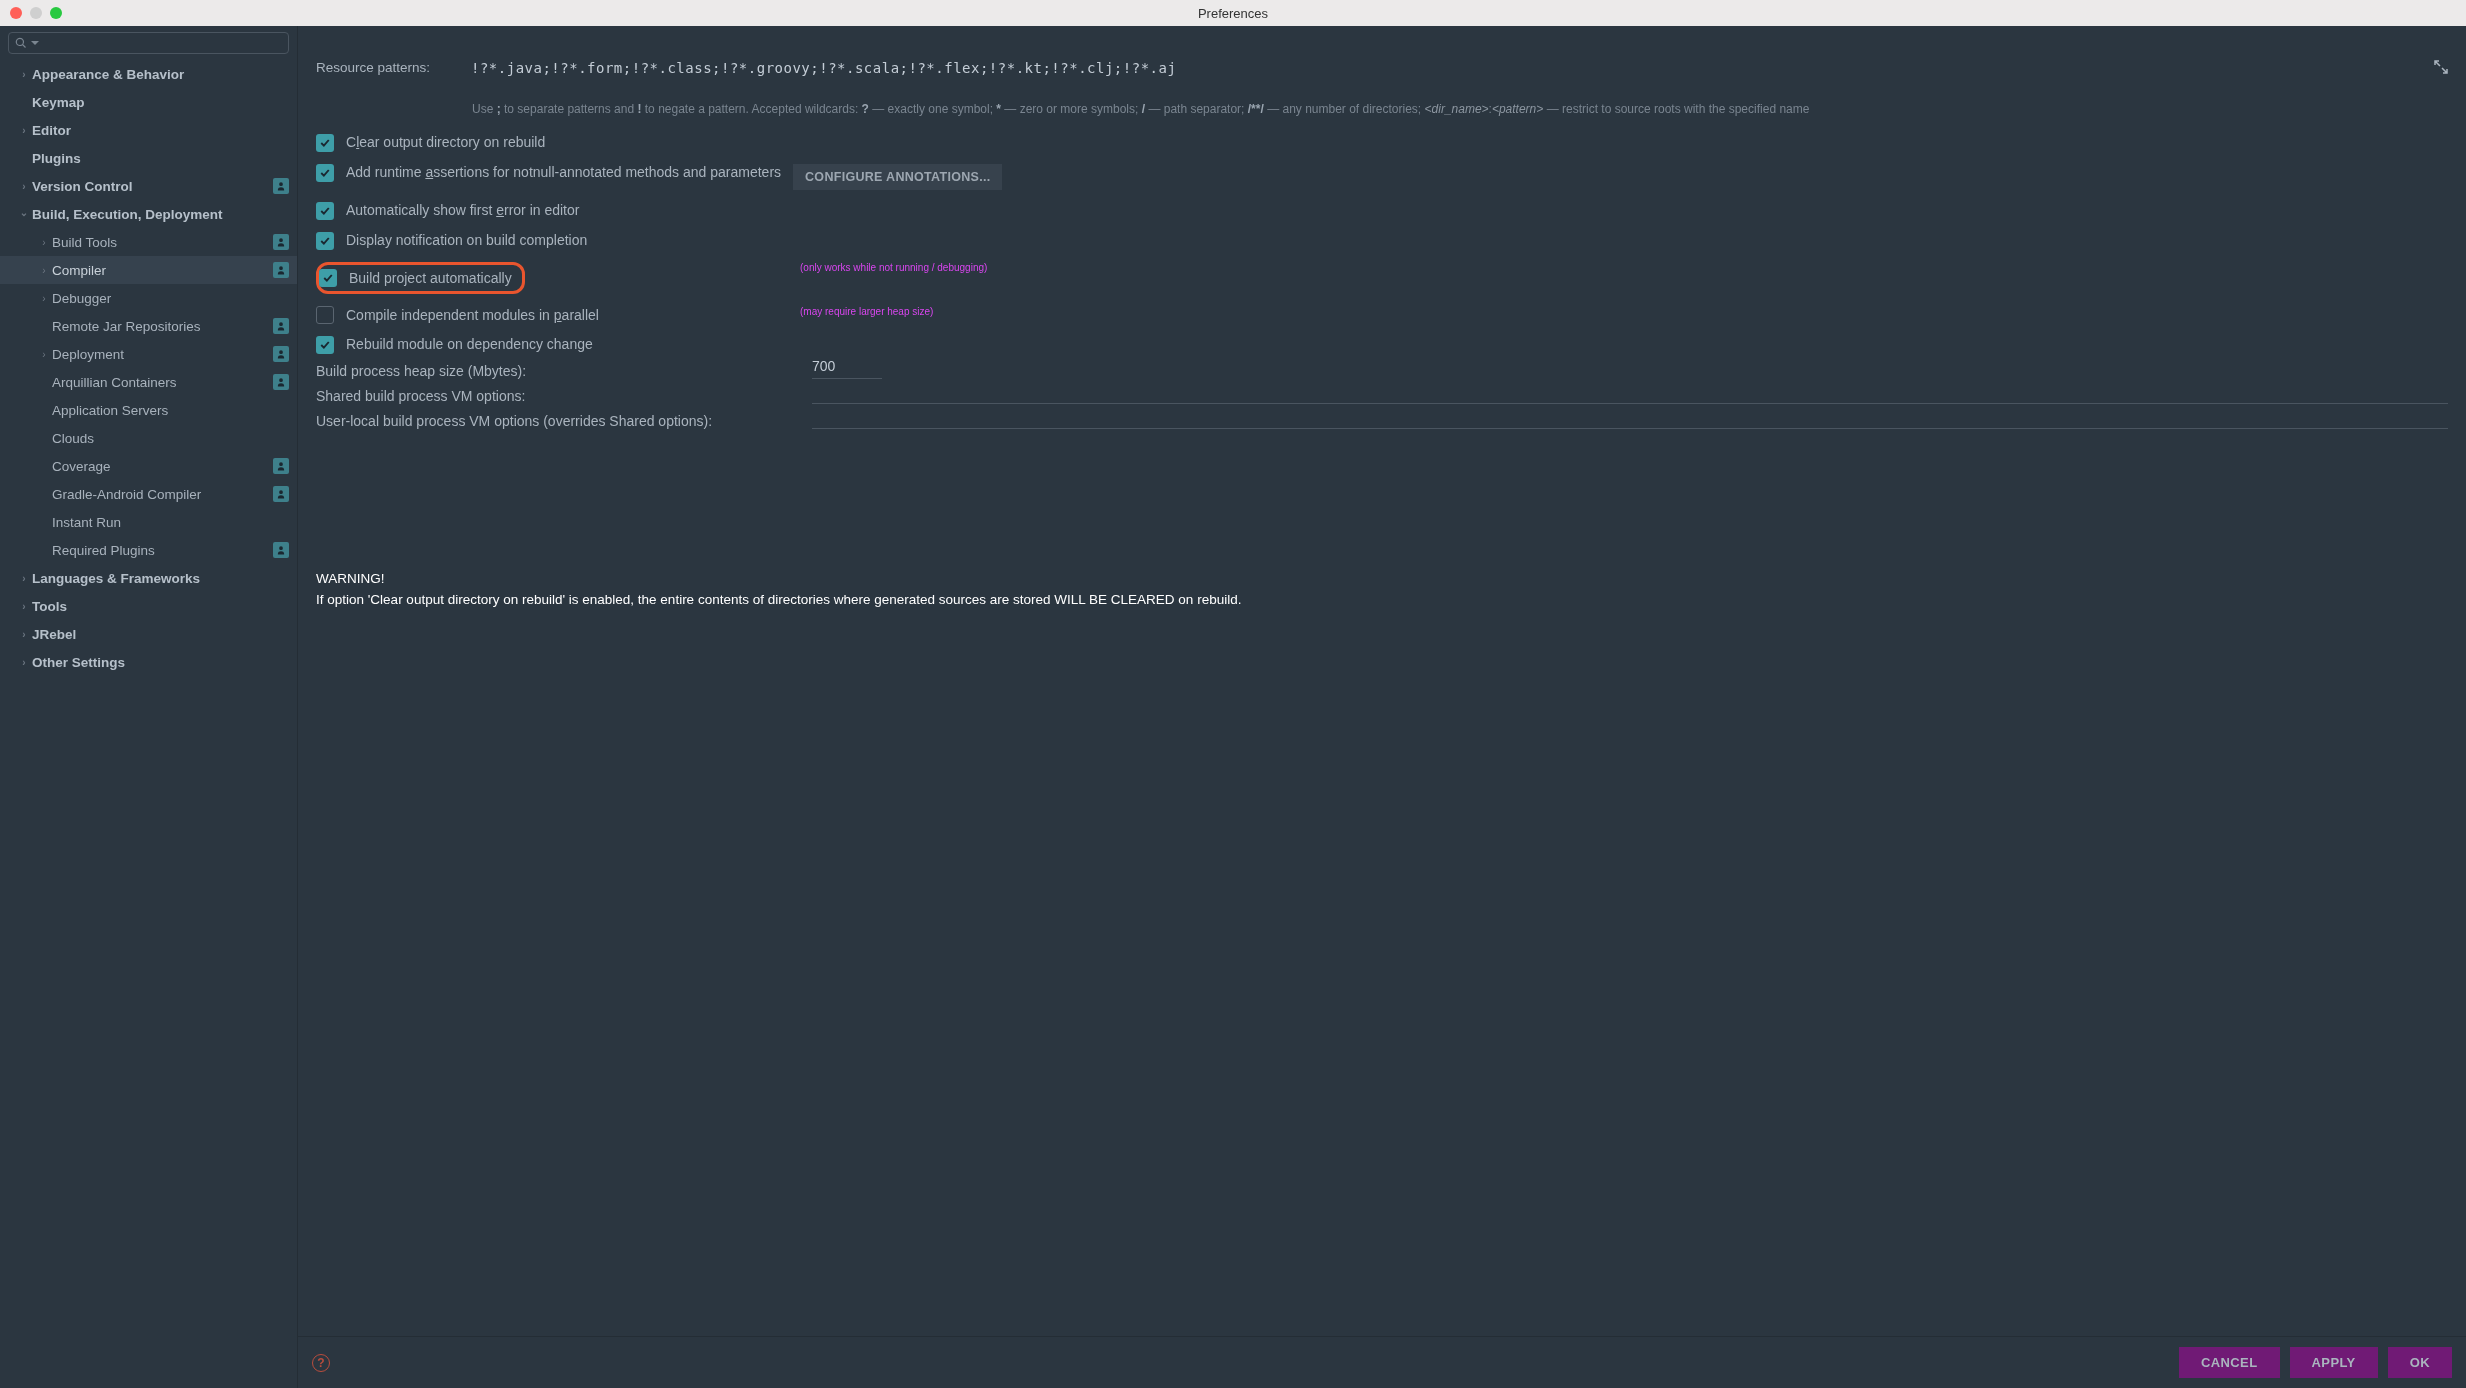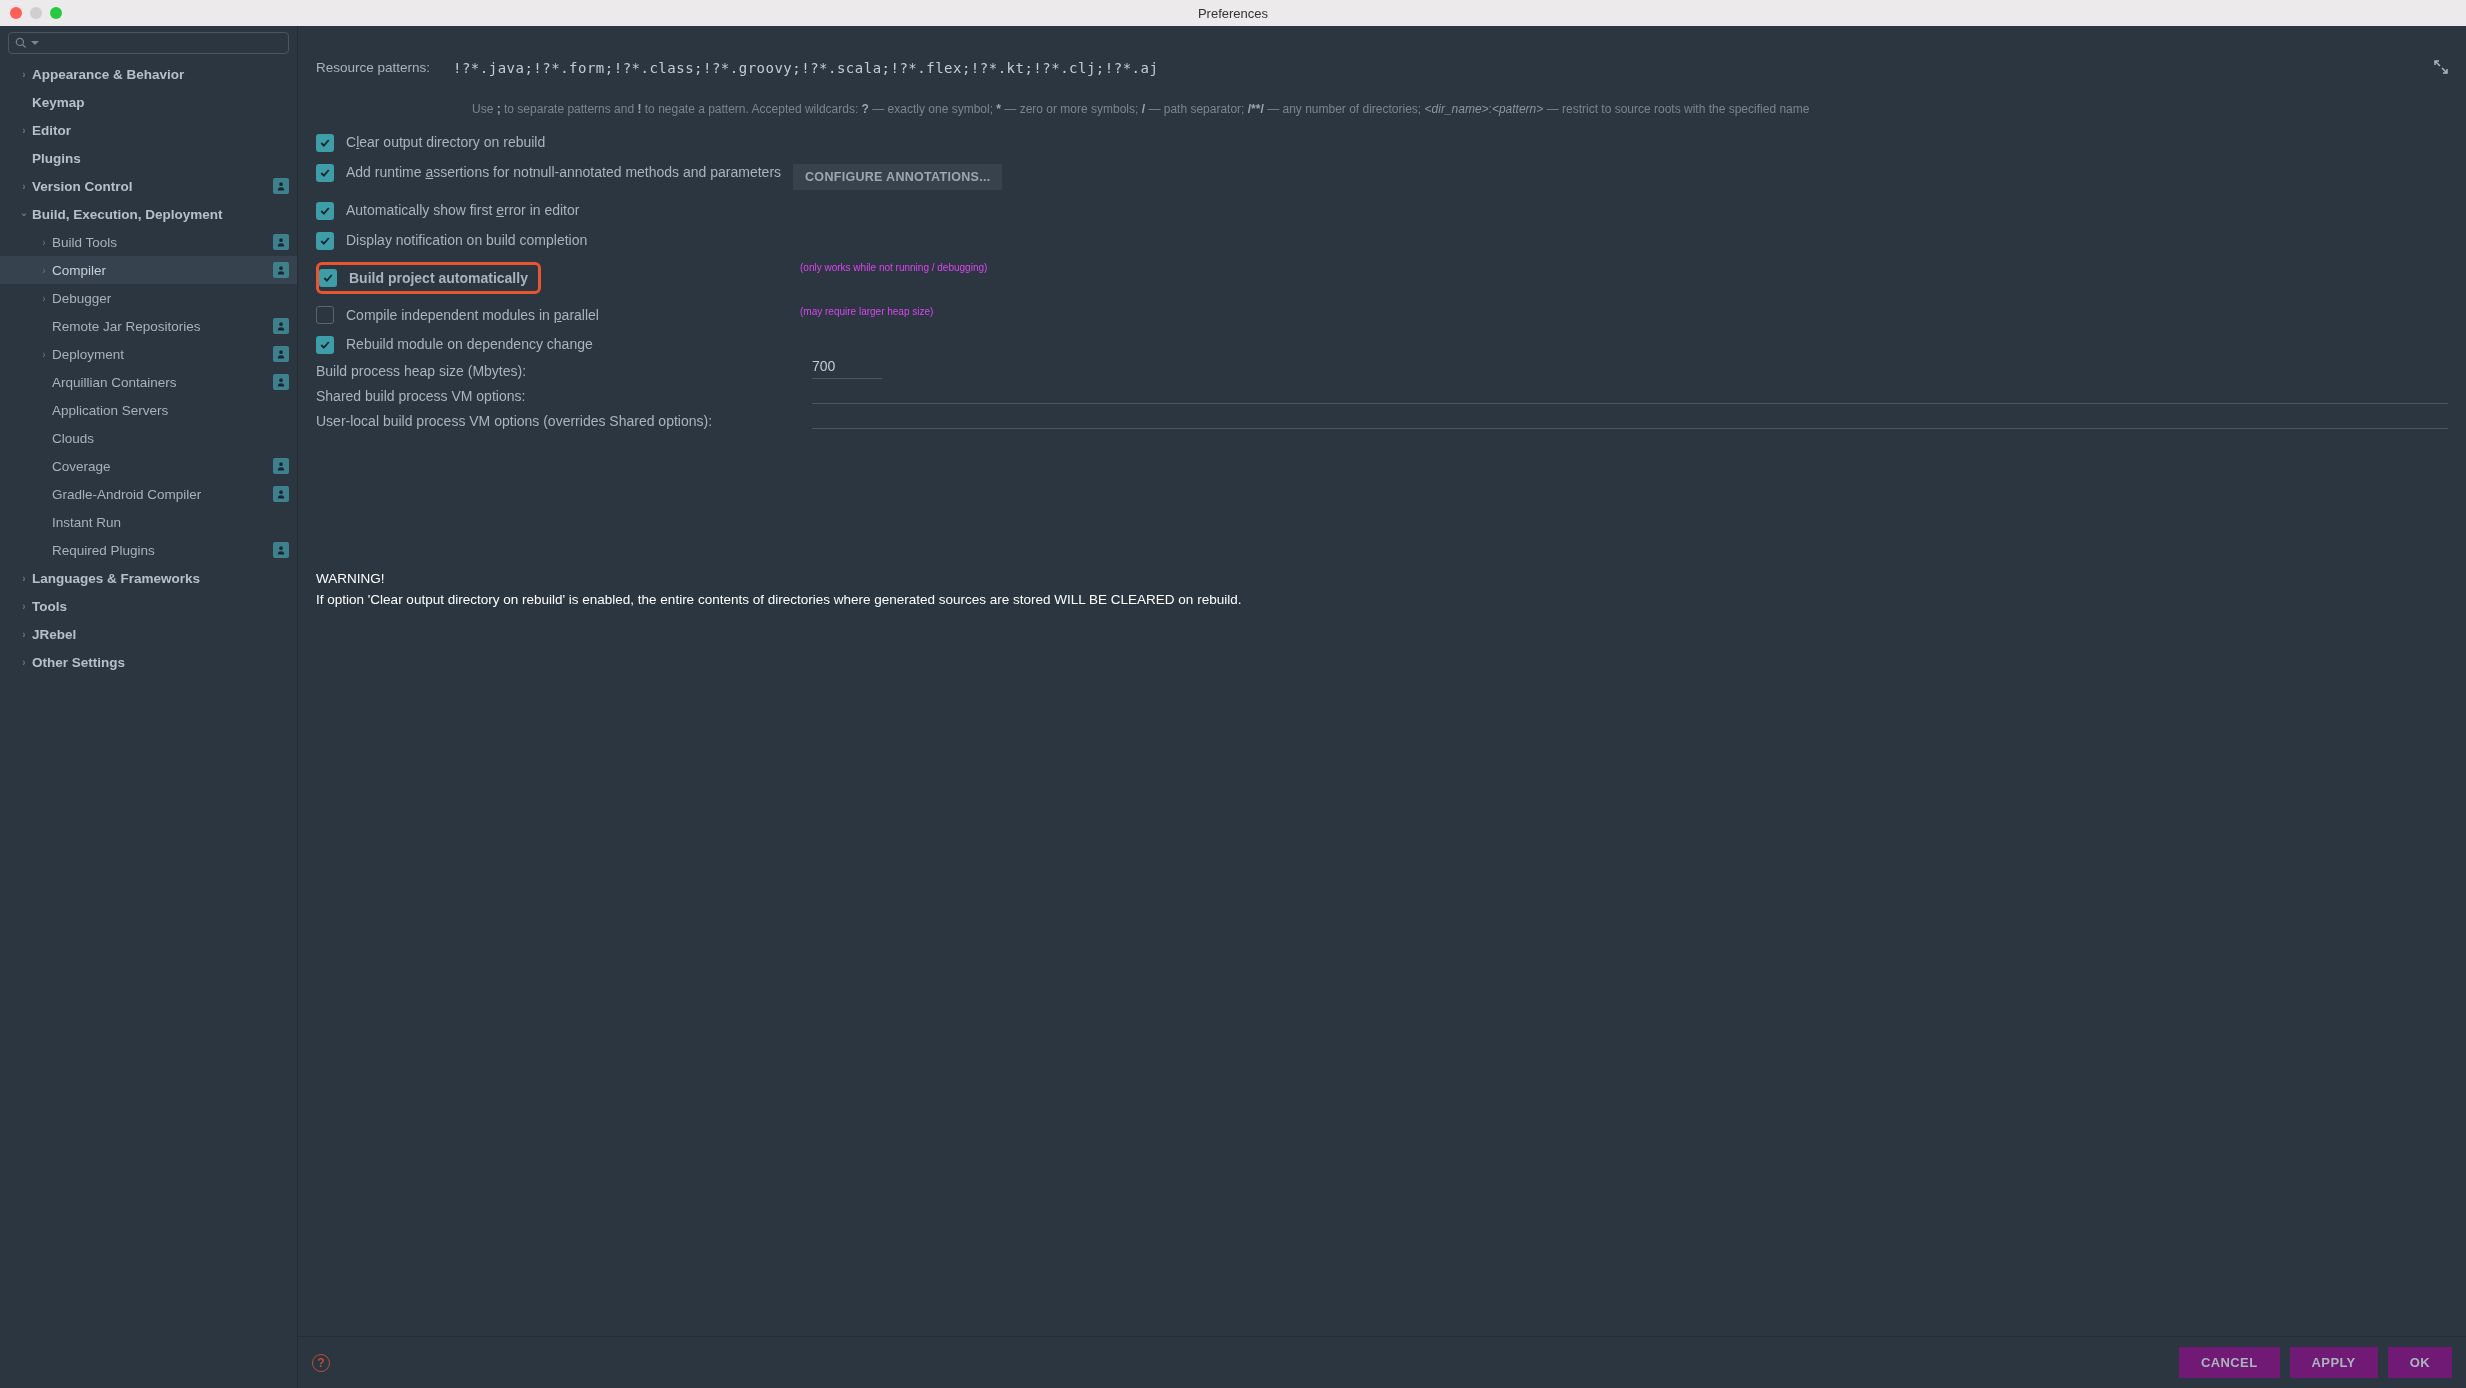--- a/index.html
+++ b/index.html
@@ -56,36 +56,36 @@
   .d1 { padding-left: 36px; }
 
   .main { flex:1; display:flex; flex-direction:column; }
   .content { flex:1; padding: 14px 18px 8px 18px; overflow-y:auto; position:relative;}
   .header-row { display:flex; align-items:center; gap:12px; font-size:15px;}
   .crumbs { color:#aab4be; font-weight:600;}
   .crumbs .sep{color:#6b7580; padding:0 6px;}
   .for-proj { display:flex; align-items:center; gap:6px; color:#7f8a95;}
   .for-proj .badge { width:16px; height:16px; background:#3e808b; border-radius:2px; display:flex;align-items:center;justify-content:center;}
   .reset { margin-left:auto; color:#3e9ea8; font-size:14px; cursor:pointer;}
-  .row { display:flex; align-items:flex-start; margin-top:20px; gap:2px;}
+  .row { display:flex; align-items:flex-start; margin-top:20px; gap:20px;}
   .label-col { font-size:13.5px; color:#aab4be; min-width:135px;}
   .mono { font-family: ui-monospace, Menlo, monospace; color:#c4cdd6; font-size:14px; letter-spacing:0.5px;}
   .expand-icon { margin-left:auto; color:#aab4be; cursor:pointer;}
   .hint { font-size:12px; color:#7a8590; margin-top:24px; padding-left:156px; line-height:1.45;}
   .hint strong{color:#9aa5b0;}
   .hint em{color:#8c96a0; font-style:italic;}
   .checks { margin-top:16px; display:flex; flex-direction:column; gap:12px;}
   .check-row { display:flex; align-items:flex-start; gap:12px; font-size:14px; color:#aab4be;}
   .checkbox { width:18px; height:18px; border-radius:3px; display:flex; align-items:center;justify-content:center; flex-shrink:0;}
   .checkbox.checked { background:#3e9ea8;}
   .checkbox.unchecked { border:1.5px solid #5a6570;}
   .checkbox svg{width:12px;height:12px; }
   .ann-btn { background:#37424d; color:#9da7b1; font-weight:600; padding:6px 12px; border:none; cursor:pointer; font-size:12.5px; letter-spacing:0.3px;}
   .note { color:#d946ef; font-size:10px;}
-  .highlight-box { border:3px solid #e9552e; border-radius:6px; padding:4px 10px 4px 0; display:inline-flex; align-items:center; gap:12px;font-weight:bold;}
+  .highlight-box { border:3px solid #e9552e; border-radius:12px; padding:4px 10px 4px 0; display:inline-flex; align-items:center; gap:12px;}
   .field-row{display:flex;align-items:flex-end;gap:24px; margin-top:0;font-size:14px;color:#aab4be;}
   .text-input{background:transparent;border:none;border-bottom:1px solid #4a5560;color:#c4cdd6;font-size:14px;padding:4px 0;width:70px;}
   .text-input.wide{flex:1;}
   .field-row .lab{min-width:472px;}
   .warning{margin-top:140px;font-size:13.5px;font-weight:400;color:#ffffff;line-height:1.5;}
   .footer{display:flex;justify-content:space-between;align-items:center;padding:10px 14px;border-top:1px solid #242d35;}
   .help{width:18px;height:18px;border:1.8px solid #b94d3d;border-radius:50%;color:#b94d3d;display:flex;align-items:center;justify-content:center;font-size:12px;font-weight:700;cursor:pointer;}
   .btns{display:flex;gap:10px;}
   .btn{background:#701a75;color:#aab4be;font-weight:600;padding:8px 22px;border:none;cursor:pointer;font-size:13px;letter-spacing:0.4px;}
   u{text-decoration:underline;}

